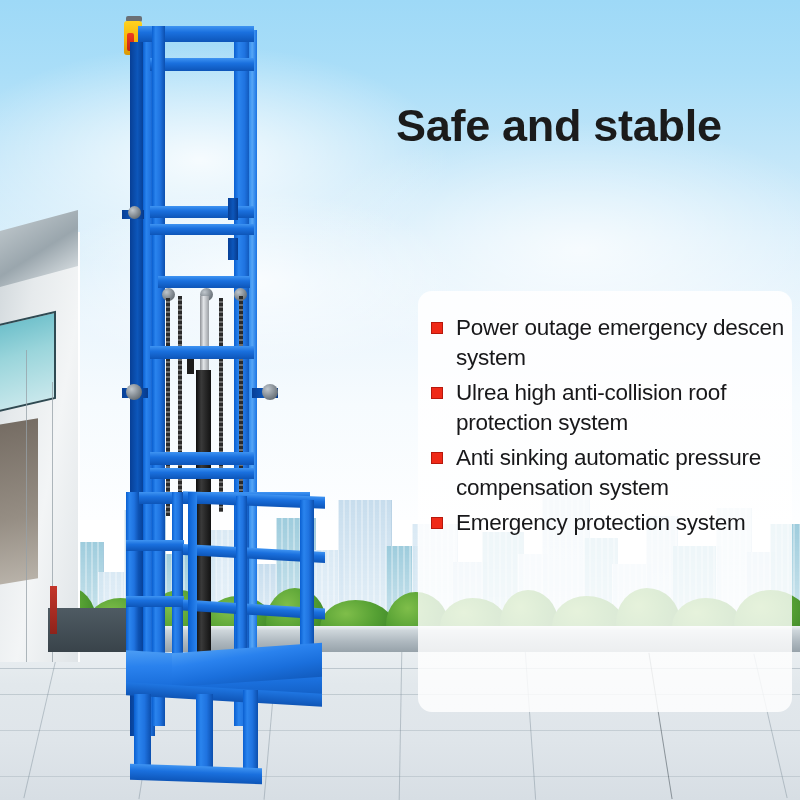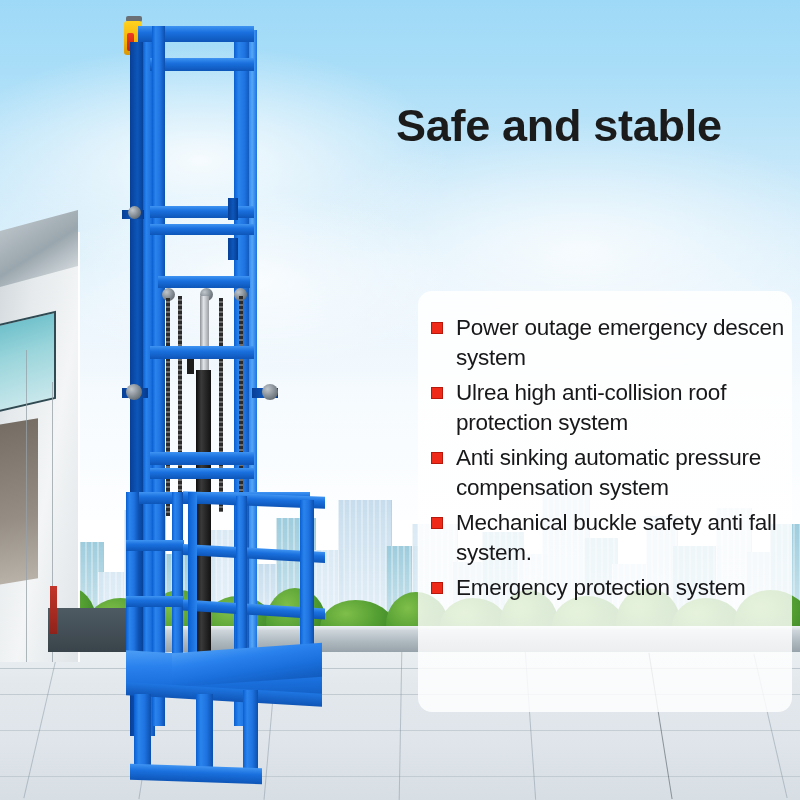--- a/index.html
+++ b/index.html
@@ -521,21 +521,20 @@
       <li class="feature-item">
         <span class="marker"></span>
         <span>Ulrea high anti-collision roof protection system</span>
       </li>
       <li class="feature-item">
         <span class="marker"></span>
         <span>Anti sinking automatic pressure compensation system</span>
       </li>
       <li class="feature-item">
         <span class="marker"></span>
-        <span>Mechanical buckle safety anti fall system.</span>
       </li>
       <li class="feature-item">
         <span class="marker"></span>
         <span>Emergency protection system</span>
       </li>
     </ul>
   </div>
 
 </div>
 

